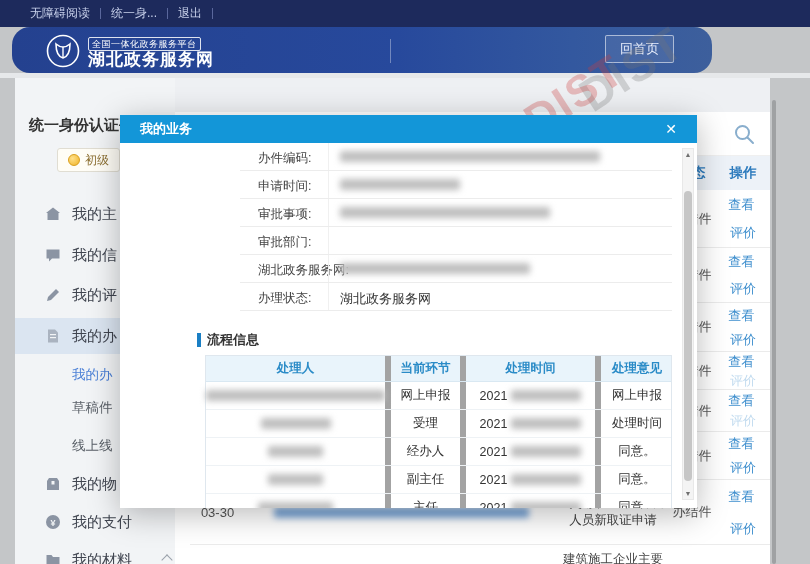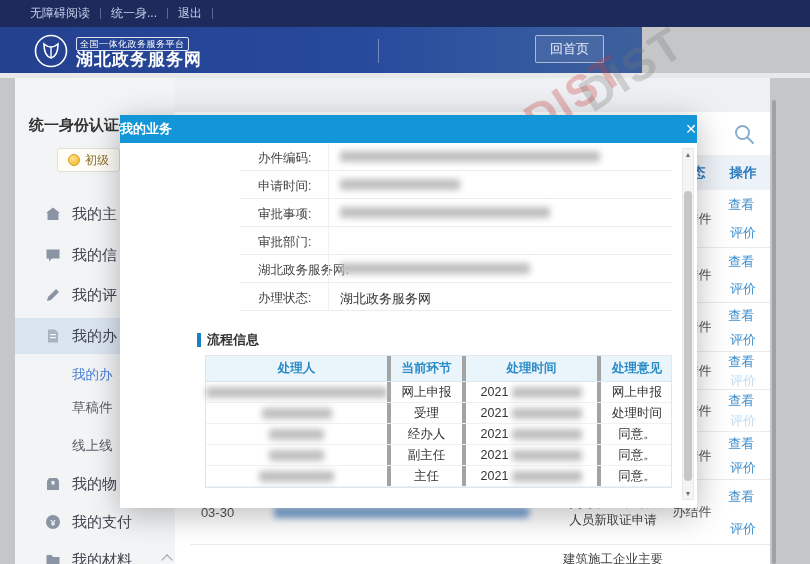--- a/index.html
+++ b/index.html
@@ -7,21 +7,21 @@
   body { font-family:"Liberation Sans","DejaVu Sans",sans-serif; }
   .screen { position:relative; width:810px; height:564px; overflow:hidden; background:#c4c6c8; }
 
   
   .topstrip { position:absolute; left:0; top:0; width:810px; height:27px; background:#1d2a5c; display:flex; align-items:center; justify-content:space-between; padding:0 18px 0 30px; }
   .topstrip a, .topstrip span.lnk { color:#c9d2ec; font-size:12px; text-decoration:none; cursor:pointer; }
   .tgroup { display:flex; align-items:center; gap:10px; }
   .tsep { width:1px; height:11px; background:#5a679c; }
 
   
-  .mainhead { position:absolute; left:0; top:27px; width:642px; height:46px; background:linear-gradient(90deg,#24418f 0%,#27499c 55%,#33589f 80%,#3d5f9c 100%); }
+  .mainhead { position:absolute; left:12px; top:27px; width:700px; height:46px; background:linear-gradient(90deg,#24418f 0%,#27499c 55%,#33589f 80%,#3d5f9c 100%);border-radius:18px; }
   .logo-wrap { position:absolute; left:34px; top:6px; display:flex; align-items:center; }
   .emblem { width:34px; height:34px; }
   .logo-text { margin-left:8px; }
   .logo-badge { display:inline-block; border:1px solid rgba(255,255,255,.85); color:#fff; font-size:9px; padding:0 3px; line-height:12px; border-radius:2px; letter-spacing:.5px; }
   .logo-site { color:#fff; font-size:17px; font-weight:bold; letter-spacing:1px; line-height:18px; }
   .head-divider { position:absolute; left:378px; top:12px; width:1px; height:24px; background:rgba(255,255,255,.35); }
   .section-title { position:absolute; left:404px; top:9px; color:#fff; font-size:20px; letter-spacing:2px; }
   .home-btn { position:absolute; right:38px; top:8px; border:1px solid rgba(255,255,255,.55); background:rgba(255,255,255,.08); color:#e8eefc; font-size:13px; padding:4px 14px; border-radius:2px; cursor:pointer; }
   .head-underline { position:absolute; left:0; top:73px; width:810px; height:5px; background:#e6e8ea; }
 
@@ -60,38 +60,38 @@
 
   
   .redact { display:inline-block; height:11px; background:#bfbfbf; border-radius:2px; filter:blur(3px); }
   .redact.blue { background:#7fa9d9; }
   .w55{width:55px}.w70{width:70px}.w75{width:75px}
   .w120{width:120px}.w190{width:190px}.w200{width:200px}
   .w210{width:210px}.w255{width:255px}.w260{width:260px}
 
   
   .modal { position:absolute; left:120px; top:115px; width:577px; height:393px; background:#fff; box-shadow:0 6px 30px rgba(0,0,0,.28); }
-  .modal-head { position:absolute; left:0; top:0; width:577px; height:28px; background:#1396d8; display:flex; align-items:center; justify-content:space-between; padding:0 0; }
+  .modal-head { position:absolute; left:0; top:0; width:577px; height:28px; background:#1396d8; display:flex; align-items:center; justify-content:space-between; padding:0 20px; }
   .modal-title { color:#fff; font-size:13px; font-weight:bold; }
   .modal-close { color:#fff; font-size:14px; cursor:pointer; line-height:1; }
   .modal-body { position:absolute; left:0; top:28px; width:577px; height:365px; background:#fff; overflow:hidden; }
 
   .frow { position:absolute; left:120px; width:432px; height:28px; border-bottom:1px solid #ececec; }
   .frow::after { content:""; position:absolute; left:88px; top:0; width:1px; height:100%; background:#f0f0f0; }
   .flabel { position:absolute; left:10px; top:7px; font-size:12.5px; color:#444; white-space:nowrap;margin-left:8px; }
   .fval { position:absolute; left:100px; top:7px; font-size:13px; color:#333; white-space:nowrap; }
 
   .sec-title { position:absolute; left:77px; top:188px; display:flex; align-items:center; }
   .sec-bar { width:4px; height:14px; background:#1a7fc4; margin-right:6px; }
   .sec-text { font-size:13px; font-weight:bold; color:#333; }
 
   .ptable { position:absolute; left:85px; top:212px; width:467px; border:1px solid #dfe7ee; }
-  .prow { position:relative; height:21px; border-bottom:1px solid #eef2f5; }
+  .prow { position:relative; height:28px; border-bottom:1px solid #eef2f5; }
   .prow.phead { background:#e9f4fb; border-bottom:1px solid #d9e8f2; height:26px; }
-  .pcell { position:absolute; top:0; height:100%; display:flex; align-items:center; justify-content:center; font-size:12.5px; color:#333; border-right:4px solid #a3a3a3; }
+  .pcell { position:absolute; top:0; height:100%; display:flex; align-items:center; justify-content:center; font-size:12.5px; color:#333; border-right:6px solid #a3a3a3; }
   .prow.phead .pcell { color:#2a8bc7; font-weight:bold; }
   .pc1{left:0;width:185px}.pc2{left:185px;width:75px}.pc3{left:260px;width:135px}.pc4{left:395px;width:72px;border-right:none}
   .pc3 .t { margin-right:4px; font-size:12.5px; color:#333; }
 
   .mscroll { position:absolute; right:3px; top:5px; width:12px; height:352px; background:#f4f4f4; border:1px solid #e8e8e8; }
   .mscroll .arr { position:absolute; left:0; width:10px; text-align:center; font-size:7px; color:#707070; cursor:pointer; }
   .mscroll .up { top:2px; } .mscroll .down { bottom:2px; }
   .mscroll .thumb { position:absolute; left:1px; top:42px; width:8px; height:290px; background:#c6c6c6; border-radius:4px; cursor:grab; }
 
   

